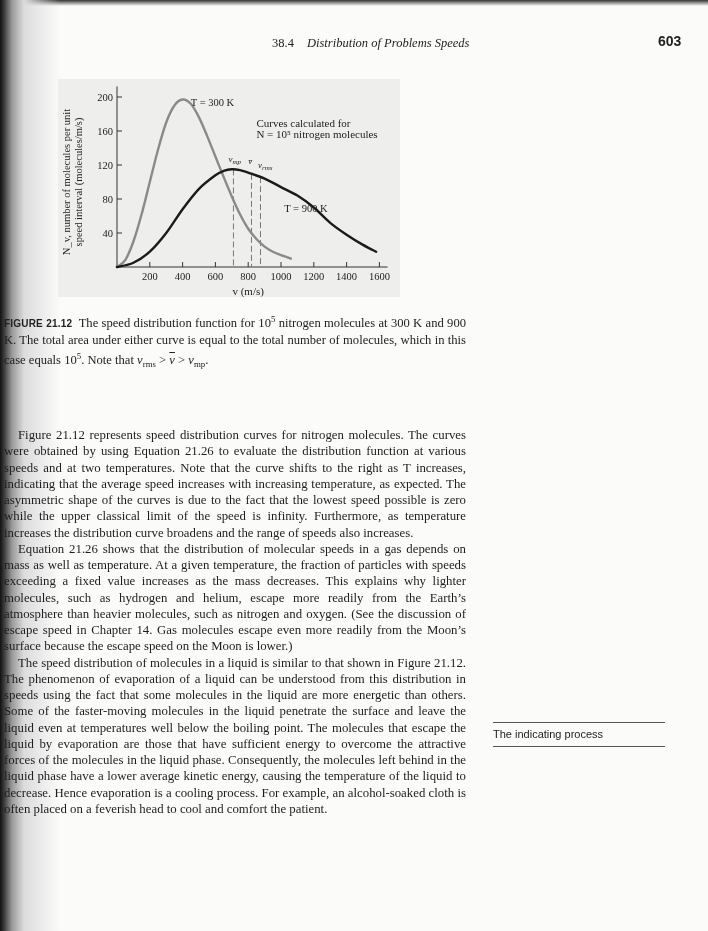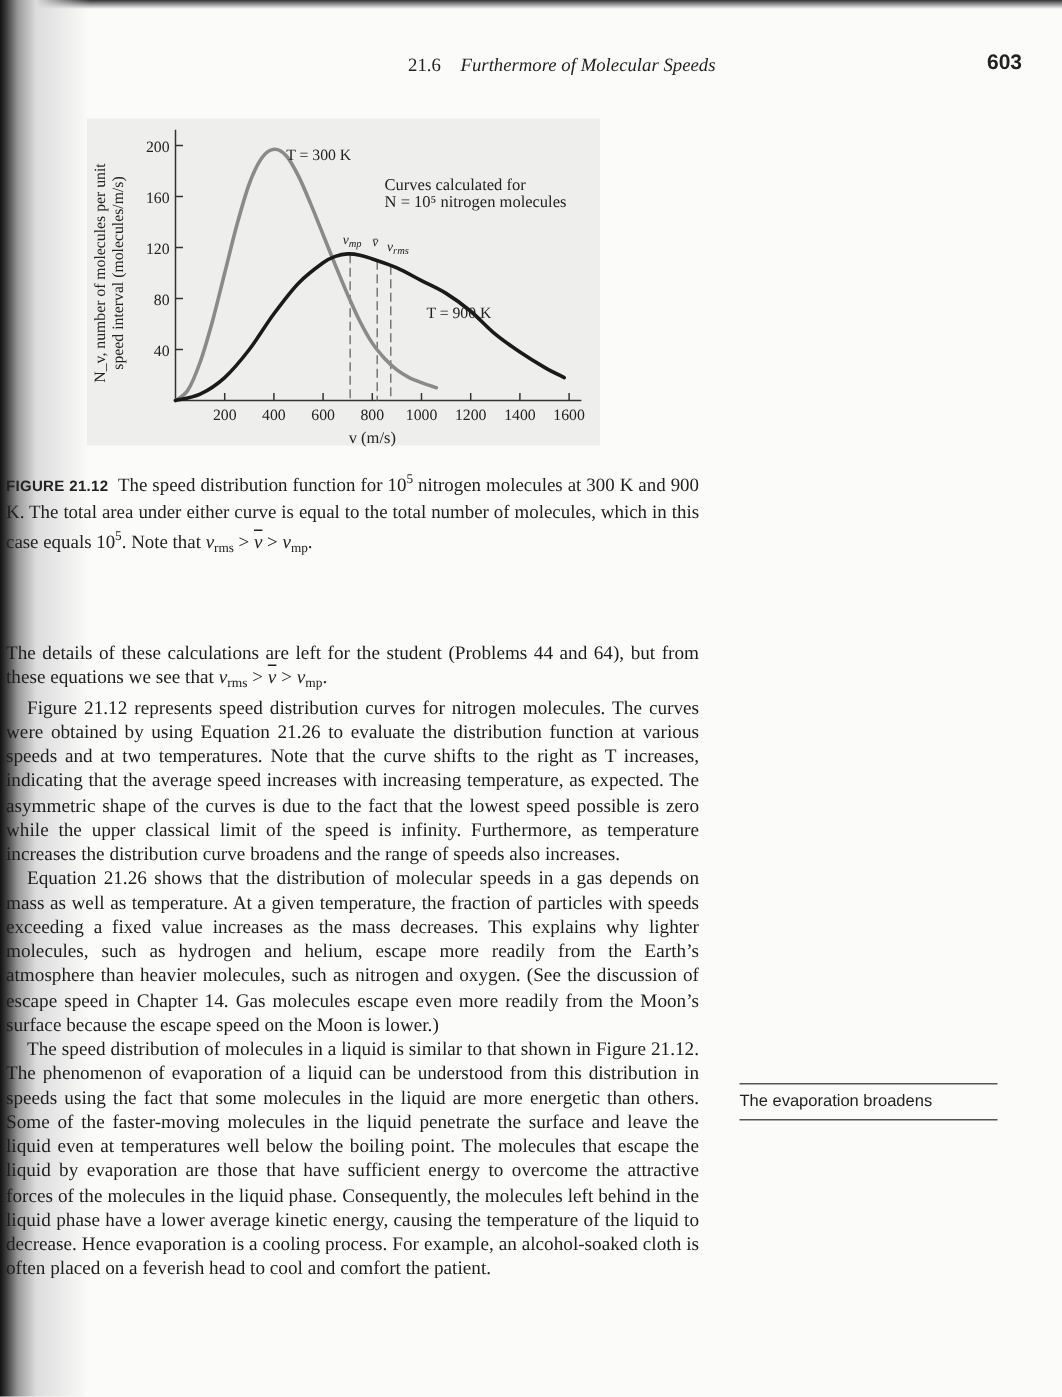--- a/index.html
+++ b/index.html
@@ -51,22 +51,22 @@
   .ov { text-decoration: overline; }
   .it { font-style: italic; }
 </style>
 </head>
 <body>
 
 <div class="top-shadow"></div>
 <div class="spine-shadow"></div>
 
 <div class="running-head">
-  <span>21.6</span>
-  <span class="sec-title">Furthermore of Molecular Speeds</span>
+  <span>38.4</span>
+  <span class="sec-title">Distribution of Problems Speeds</span>
 </div>
 <div class="page-number">603</div>
 
 <div class="figure-panel"></div>
 
 <svg class="chart" id="chart" width="708" height="310">
   <g id="axes">
       <line x1="117" y1="86.5" x2="117" y2="267" stroke="#333" stroke-width="1"></line>
       <line x1="117" y1="267" x2="387.6" y2="267" stroke="#333" stroke-width="1"></line>
     </g>
@@ -120,19 +120,18 @@
       <text x="258.03999999999996" y="167.55" font-size="9" font-style="italic" font-family="&quot;Liberation Serif&quot;, &quot;DejaVu Serif&quot;, serif" fill="#222">v<tspan font-size="7" dy="2">rms</tspan></text>
     </g>
 </svg>
 
 <div class="caption">
   <span class="fig-label">FIGURE 21.12</span>&nbsp;
   <span>The speed distribution function for 10</span><sup>5</sup><span> nitrogen molecules at 300 K and 900 K. The total area under either curve is equal to the total number of molecules, which in this case equals 10</span><sup>5</sup><span>. Note that </span><span class="it">v</span><sub>rms</sub><span> &gt; </span><span class="it ov">v</span><span> &gt; </span><span class="it">v</span><sub>mp</sub>.
 </div>
 
 <div class="body-text">
-  <p><span>The details of these calculations are left for the student (Problems 44 and 64), but from these equations we see that </span><span class="it">v</span><sub>rms</sub><span> &gt; </span><span class="it ov">v</span><span> &gt; </span><span class="it">v</span><sub>mp</sub>.</p>
   <p class="indent">Figure 21.12 represents speed distribution curves for nitrogen molecules. The curves were obtained by using Equation 21.26 to evaluate the distribution function at various speeds and at two temperatures. Note that the curve shifts to the right as T increases, indicating that the average speed increases with increasing temperature, as expected. The asymmetric shape of the curves is due to the fact that the lowest speed possible is zero while the upper classical limit of the speed is infinity. Furthermore, as temperature increases the distribution curve broadens and the range of speeds also increases.</p>
   <p class="indent">Equation 21.26 shows that the distribution of molecular speeds in a gas depends on mass as well as temperature. At a given temperature, the fraction of particles with speeds exceeding a fixed value increases as the mass decreases. This explains why lighter molecules, such as hydrogen and helium, escape more readily from the Earth’s atmosphere than heavier molecules, such as nitrogen and oxygen. (See the discussion of escape speed in Chapter 14. Gas molecules escape even more readily from the Moon’s surface because the escape speed on the Moon is lower.)</p>
   <p class="indent">The speed distribution of molecules in a liquid is similar to that shown in Figure 21.12. The phenomenon of evaporation of a liquid can be understood from this distribution in speeds using the fact that some molecules in the liquid are more energetic than others. Some of the faster-moving molecules in the liquid penetrate the surface and leave the liquid even at temperatures well below the boiling point. The molecules that escape the liquid by evaporation are those that have sufficient energy to overcome the attractive forces of the molecules in the liquid phase. Consequently, the molecules left behind in the liquid phase have a lower average kinetic energy, causing the temperature of the liquid to decrease. Hence evaporation is a cooling process. For example, an alcohol-soaked cloth is often placed on a feverish head to cool and comfort the patient.</p>
 </div>
 
-<div class="margin-note">The evaporation broadens</div>
+<div class="margin-note">The indicating process</div>
 
 </body></html>

